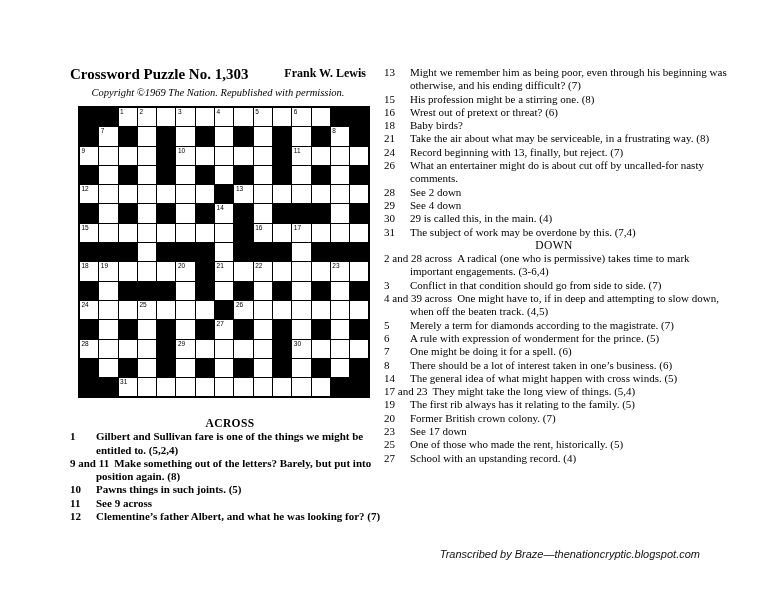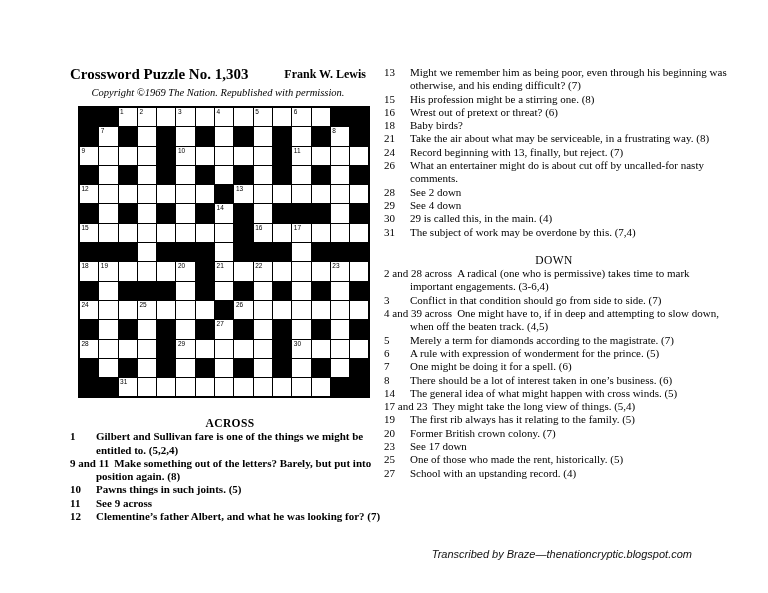--- a/index.html
+++ b/index.html
@@ -3,21 +3,21 @@
 <meta charset="utf-8">
 <style>
   html,body { margin:0; padding:0; }
   body {
     width:768px; height:593px; background:#ffffff; position:relative;
     font-family:"Liberation Serif", serif; color:#000;
     -webkit-font-smoothing:antialiased;
   }
   .title-row {
     position:absolute; left:70px; top:66px; width:296px;
-    display:flex; justify-content:space-between; align-items:center;
+    display:flex; justify-content:space-between; align-items:flex-start;
   }
   .title { font-size:15px; font-weight:bold; white-space:nowrap; }
   .author { font-size:12px; font-weight:bold; white-space:nowrap; }
   .copyright {
     position:absolute; left:70px; top:87px; width:296px;
     text-align:center; font-style:italic; font-size:10.5px;
   }
   .grid {
     position:absolute; left:78px; top:106px;
     display:grid; grid-template-columns:repeat(15,18.3px); grid-template-rows:repeat(15,18.3px);
@@ -30,25 +30,25 @@
     position:absolute; top:0px; left:1.5px;
     font-family:"Liberation Sans", sans-serif;
     font-size:6.5px; line-height:8px; color:#000;
   }
   .clue-col { font-size:11px; line-height:13.3px; }
   .across-col { position:absolute; left:62px; top:417px; width:336px;font-weight:bold; }
   .right-col  { position:absolute; left:376px; top:66px; width:356px; }
   .section-header {
     text-align:center; font-size:11.5px; letter-spacing:0.4px;
   }
-  .section-header.down-hdr { margin-top:15px; }
+  .section-header.down-hdr { margin-top:0; }
   .clue { padding-left:34px; text-indent:-26px; }
   .clue .num { display:inline-block; min-width:21px; text-indent:0; margin-right:5px; }
   .footer {
-    position:absolute; right:76px; top:548px;
+    position:absolute; right:68px; top:548px;
     font-family:"Liberation Sans", sans-serif;
     font-style:italic; font-size:11px; color:#111;margin-left:24px;
   }
 </style>
 </head>
 <body>
 
 <div class="title-row">
   <span class="title">Crossword Puzzle No. 1,303</span>
   <span class="author">Frank W. Lewis</span>

